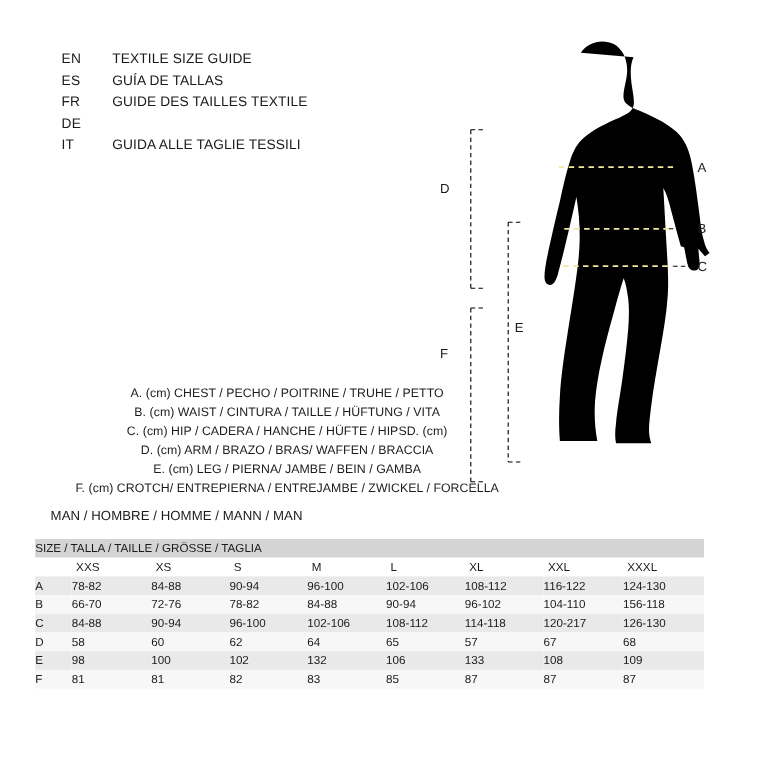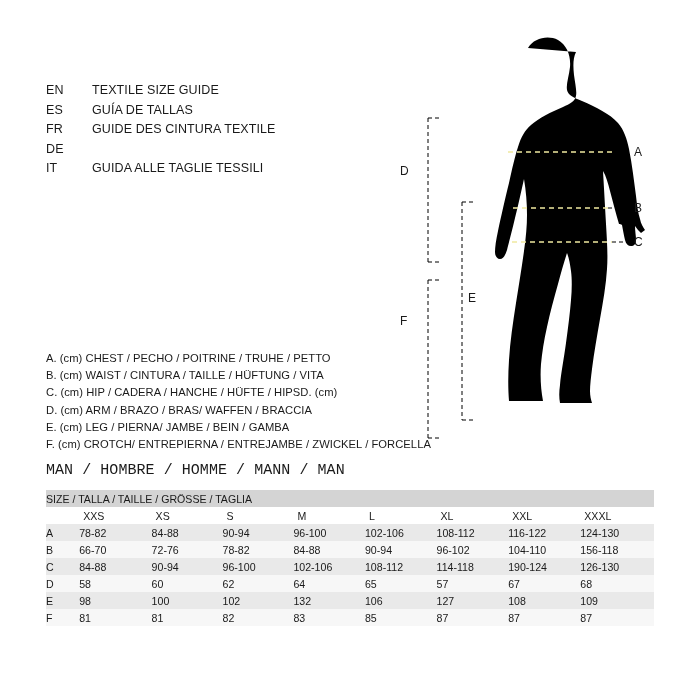--- a/index.html
+++ b/index.html
@@ -16,24 +16,23 @@
     overflow: hidden;
   }
   .page {
     position: absolute;
     inset: 0;
   }
 
   
   .title-block {
     position: absolute;
-    left: 46px;
+    left: 56px;
     top: 44px;
     width: 330px;
-    margin-top: 37px;
   }
   .title-row {
     display: flex;
     align-items: baseline;
     font-size: 12.5px;
     line-height: 19.5px;
     letter-spacing: 0.1px;
   }
   .title-lang {
     width: 46px;
@@ -48,46 +47,46 @@
     position: absolute;
     left: 46px;
     top: 350px;
     width: 430px;
     font-size: 11.2px;
     line-height: 17.2px;
     letter-spacing: 0.05px;
   }
   .legend-line {
     white-space: nowrap;
+    text-align: center;
   }
   .legend-gender {
     position: absolute;
     left: 46px;
     top: 462px;
-    font-size: 15px;
+    font-size: 12px;
     letter-spacing: 0.05px;
-    font-family: Liberation Mono, monospace;
   }
 
   
   .figure-area {
     position: absolute;
     left: 380px;
     top: 30px;
     width: 300px;
     height: 450px;
   }
   .figure-area svg {
     display: block;
   }
 
   
   .table-wrap {
     position: absolute;
-    left: 46px;
+    left: 32px;
     top: 490px;
     width: 608px;
   }
   table.size-table {
     border-collapse: collapse;
     width: 608px;
     font-size: 10.6px;
     color: #1a1a1a;
   }
   table.size-table td, table.size-table th {
@@ -130,21 +129,21 @@
     <div class="title-row">
       <div class="title-lang">EN</div>
       <div class="title-text">TEXTILE SIZE GUIDE</div>
     </div>
     <div class="title-row">
       <div class="title-lang">ES</div>
       <div class="title-text">GUÍA DE TALLAS</div>
     </div>
     <div class="title-row">
       <div class="title-lang">FR</div>
-      <div class="title-text">GUIDE DES CINTURA TEXTILE</div>
+      <div class="title-text">GUIDE DES TAILLES TEXTILE</div>
     </div>
     <div class="title-row">
       <div class="title-lang">DE</div>
     </div>
     <div class="title-row">
       <div class="title-lang">IT</div>
       <div class="title-text">GUIDA ALLE TAGLIE TESSILI</div>
     </div>
   </div>
 
@@ -307,21 +306,21 @@
         </tr>
 
         <tr class="row-odd">
           <td class="c-label">C</td>
           <td class="c-val">84-88</td>
           <td class="c-val">90-94</td>
           <td class="c-val">96-100</td>
           <td class="c-val">102-106</td>
           <td class="c-val">108-112</td>
           <td class="c-val">114-118</td>
-          <td class="c-val">190-124</td>
+          <td class="c-val">120-217</td>
           <td class="c-val">126-130</td>
         </tr>
 
         <tr class="row-even">
           <td class="c-label">D</td>
           <td class="c-val">58</td>
           <td class="c-val">60</td>
           <td class="c-val">62</td>
           <td class="c-val">64</td>
           <td class="c-val">65</td>
@@ -330,21 +329,21 @@
           <td class="c-val">68</td>
         </tr>
 
         <tr class="row-odd">
           <td class="c-label">E</td>
           <td class="c-val">98</td>
           <td class="c-val">100</td>
           <td class="c-val">102</td>
           <td class="c-val">132</td>
           <td class="c-val">106</td>
-          <td class="c-val">127</td>
+          <td class="c-val">133</td>
           <td class="c-val">108</td>
           <td class="c-val">109</td>
         </tr>
 
         <tr class="row-even">
           <td class="c-label">F</td>
           <td class="c-val">81</td>
           <td class="c-val">81</td>
           <td class="c-val">82</td>
           <td class="c-val">83</td>

